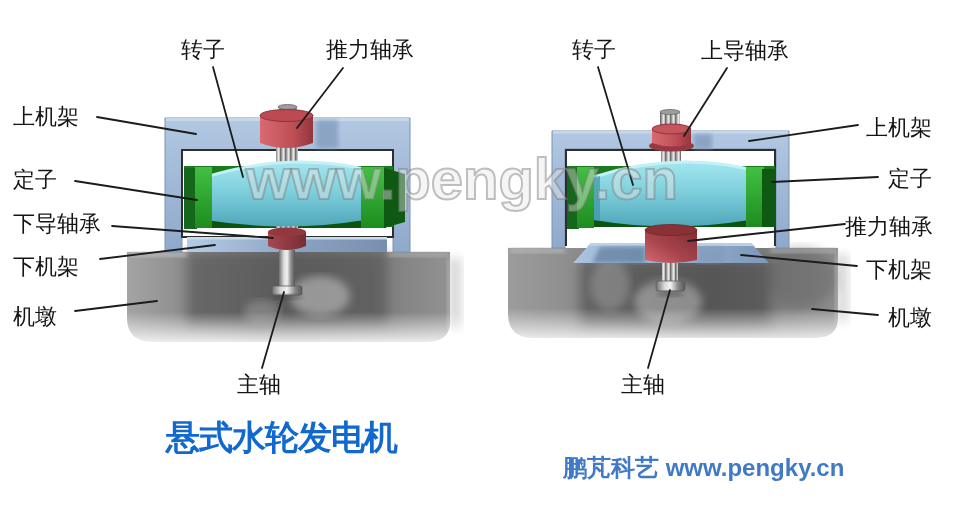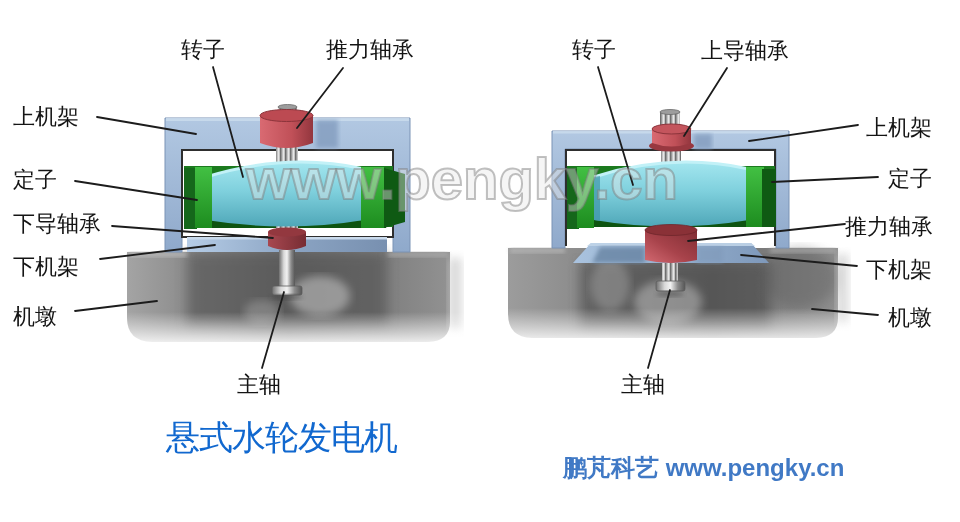--- a/index.html
+++ b/index.html
@@ -1,21 +1,21 @@
 <!DOCTYPE html>
 <html><head>
 <meta charset="utf-8">
 <style>
   html,body{margin:0;padding:0;background:#fff;}
   .stage{position:relative;width:960px;height:522px;background:#ffffff;overflow:hidden;
          font-family:"Liberation Sans",sans-serif;}
   .stage svg{position:absolute;left:0;top:0;}
   .lbl{position:absolute;font-size:22px;font-weight:400;color:#141414;line-height:1.05;
        white-space:nowrap;z-index:30;}
-  .caption{position:absolute;font-size:34px;font-weight:400;color:#1168cf;line-height:1;
+  .caption{position:absolute;font-size:34px;font-weight:700;color:#1168cf;line-height:1;
        white-space:nowrap;z-index:30;letter-spacing:-1px;}
   .footer{position:absolute;left:563px;top:456px;font-size:24px;font-weight:700;
        color:#4079c5;line-height:1;white-space:nowrap;z-index:30;}
   .watermark{position:absolute;left:246px;top:150px;font-size:58px;font-weight:700;
        line-height:1;white-space:nowrap;z-index:20;color:rgba(232,232,232,0.42);
        -webkit-text-stroke:2px rgba(125,125,125,0.48);pointer-events:none;}
 </style>
 </head>
 <body>
 

